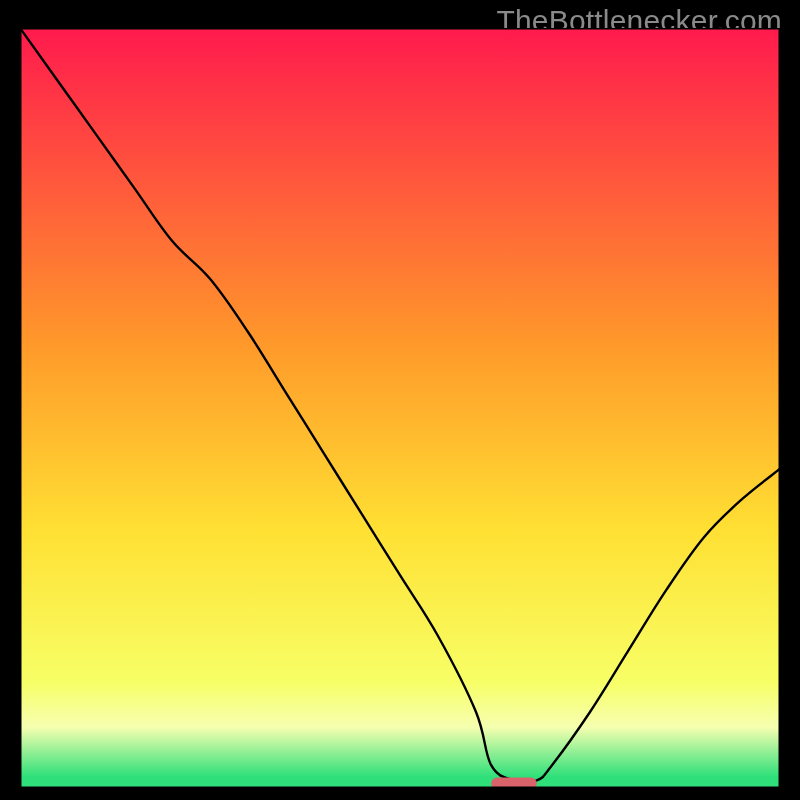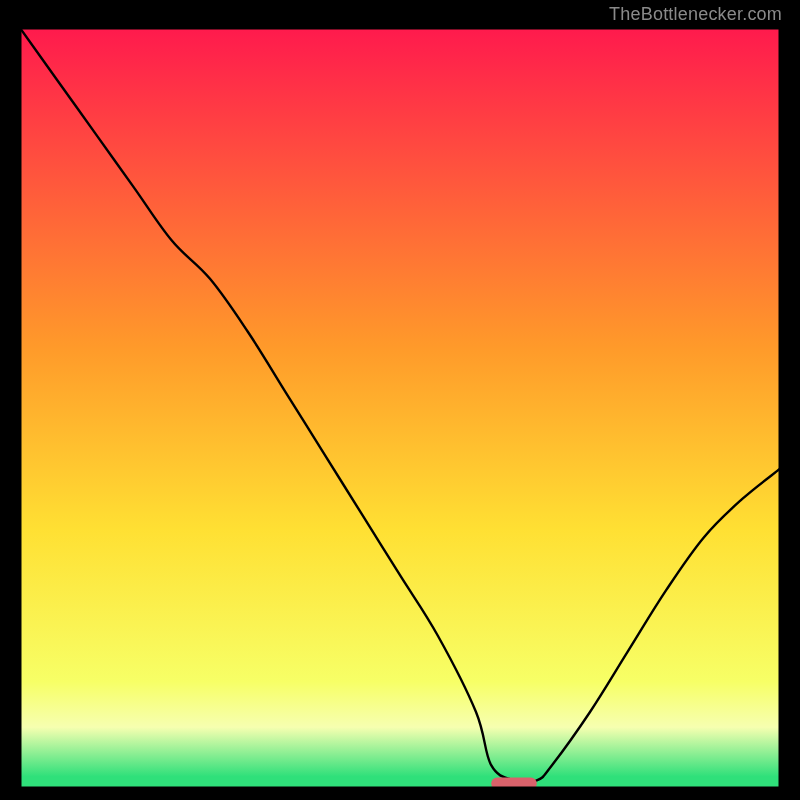--- a/index.html
+++ b/index.html
@@ -23,21 +23,21 @@
     left: 0;
     top: 0;
     width: 760px;
     height: 760px;
   }
   .watermark {
     position: absolute;
     top: 4px;
     right: 18px;
     font-family: Arial, Helvetica, sans-serif;
-    font-size: 18px;
+    font-size: 30px;
     font-weight: 500;
     color: #8a8a8a;
     letter-spacing: 0.2px;
   }
 </style>
 </head>
 <body>
 
 <div class="watermark">TheBottlenecker.com</div>
 

